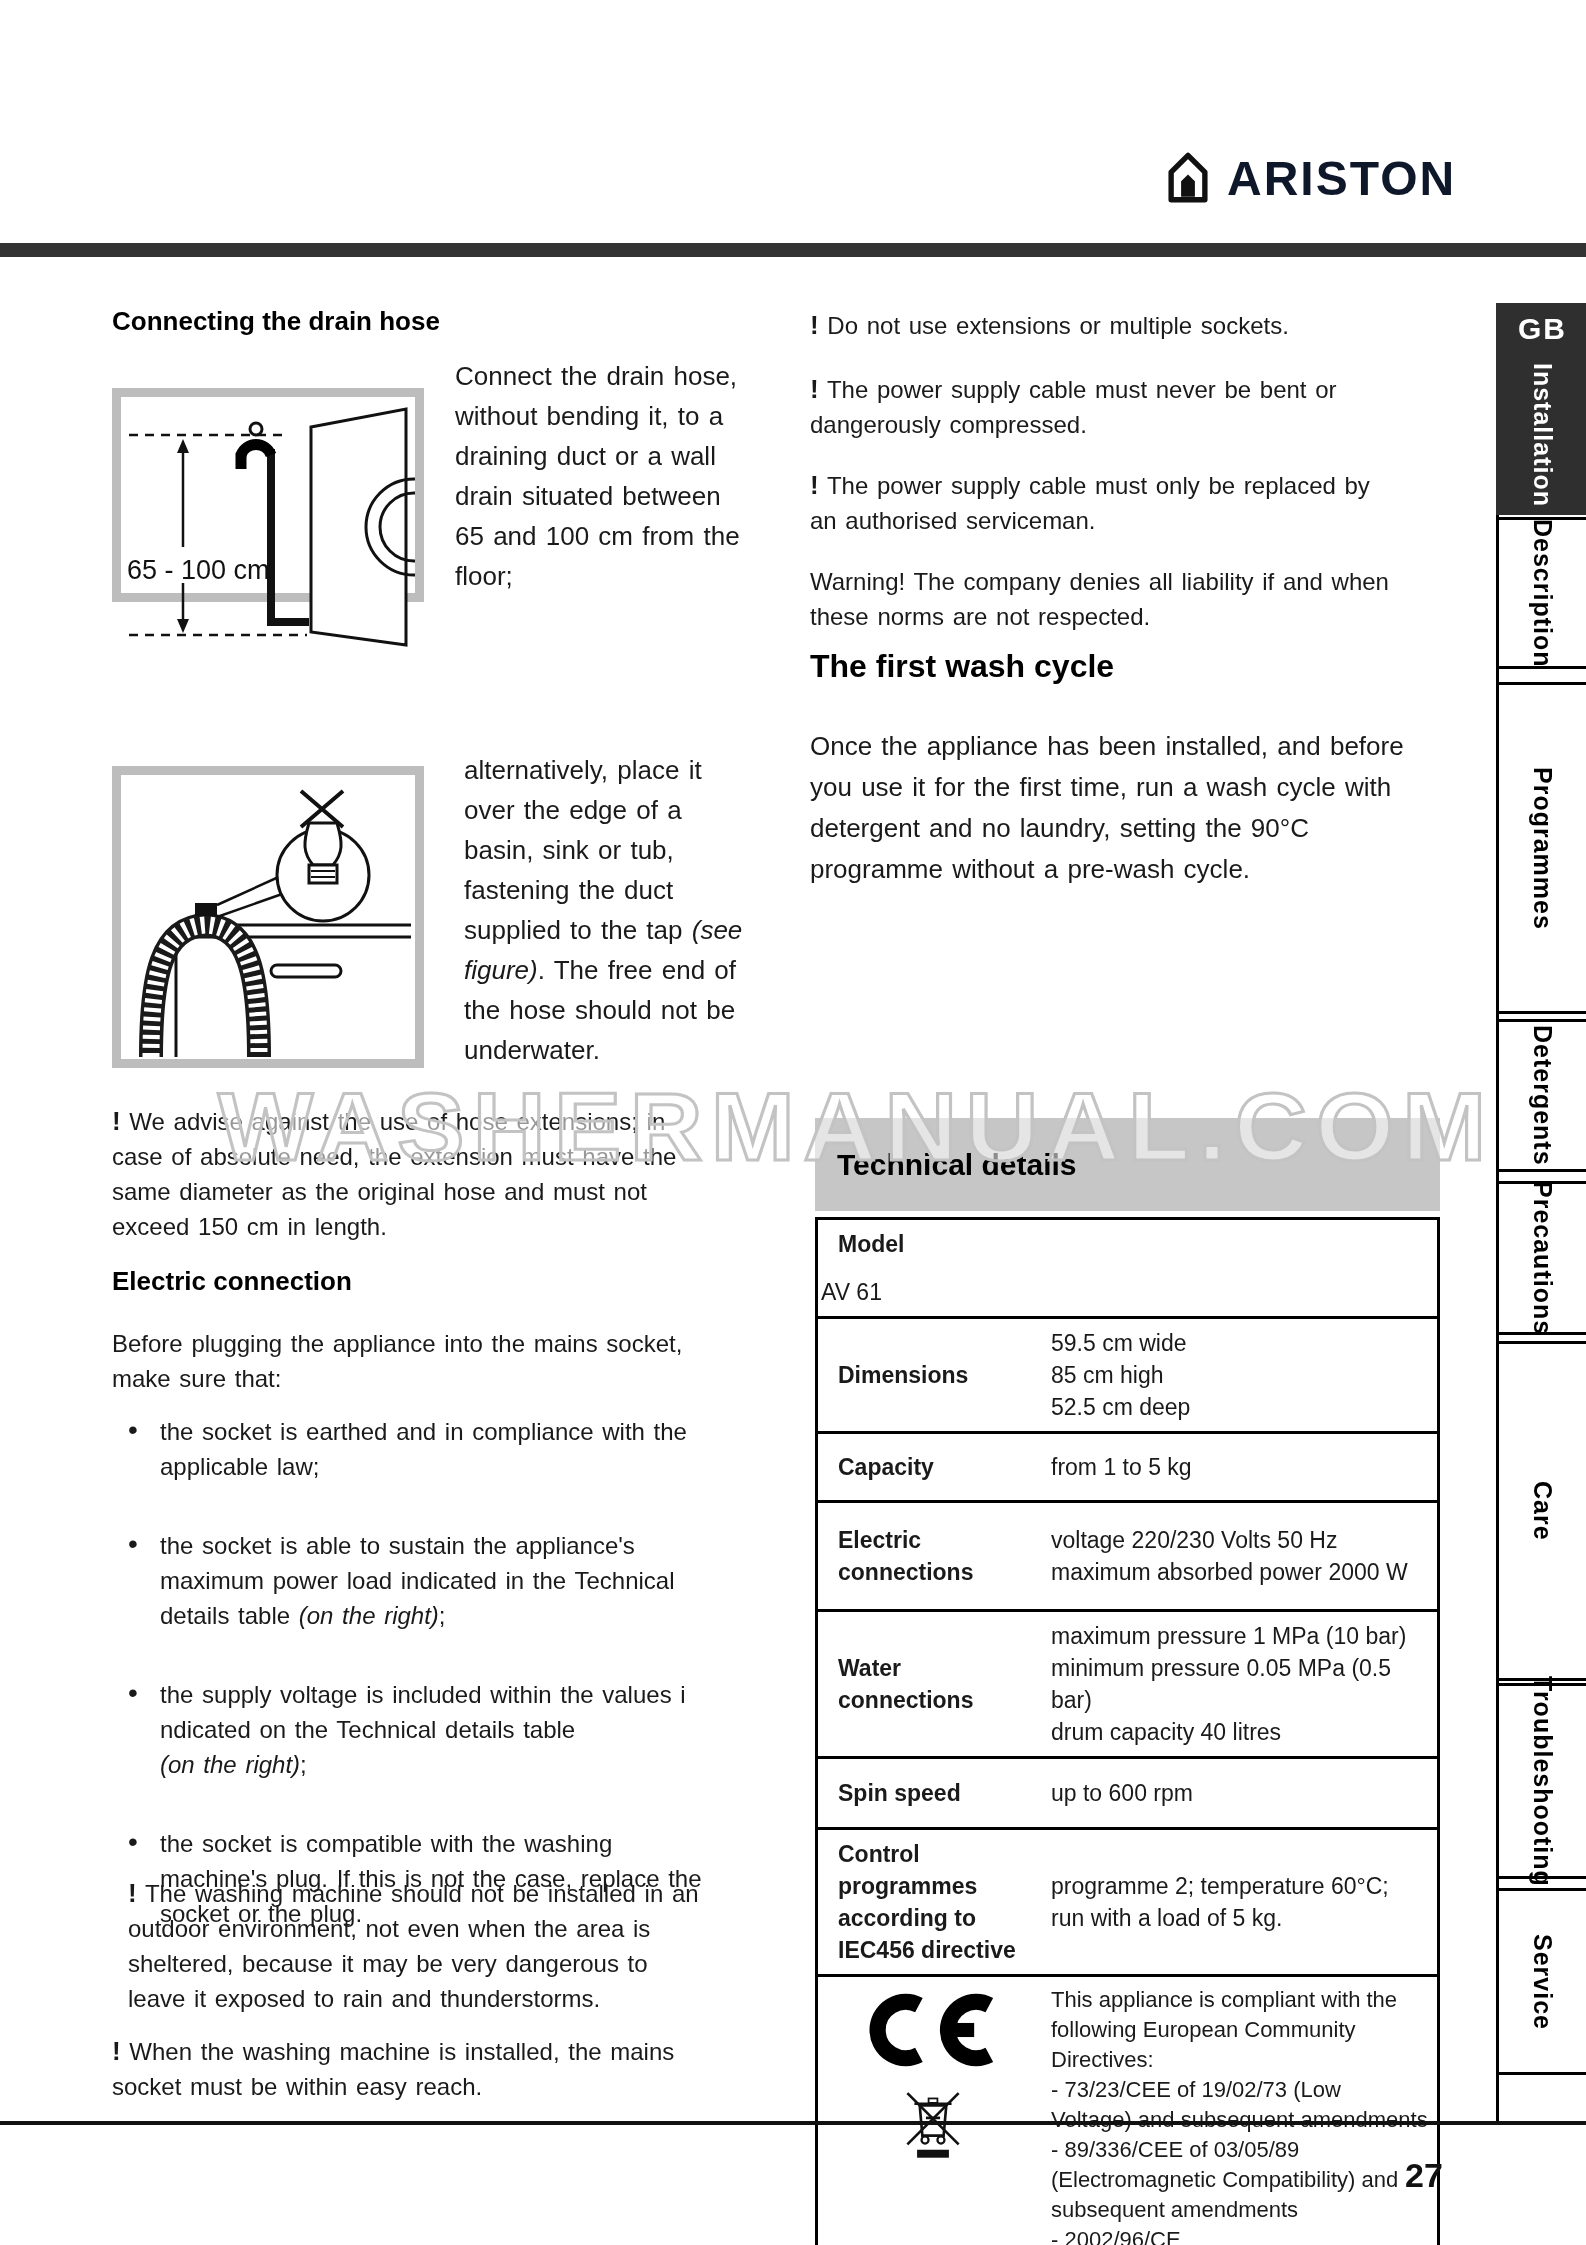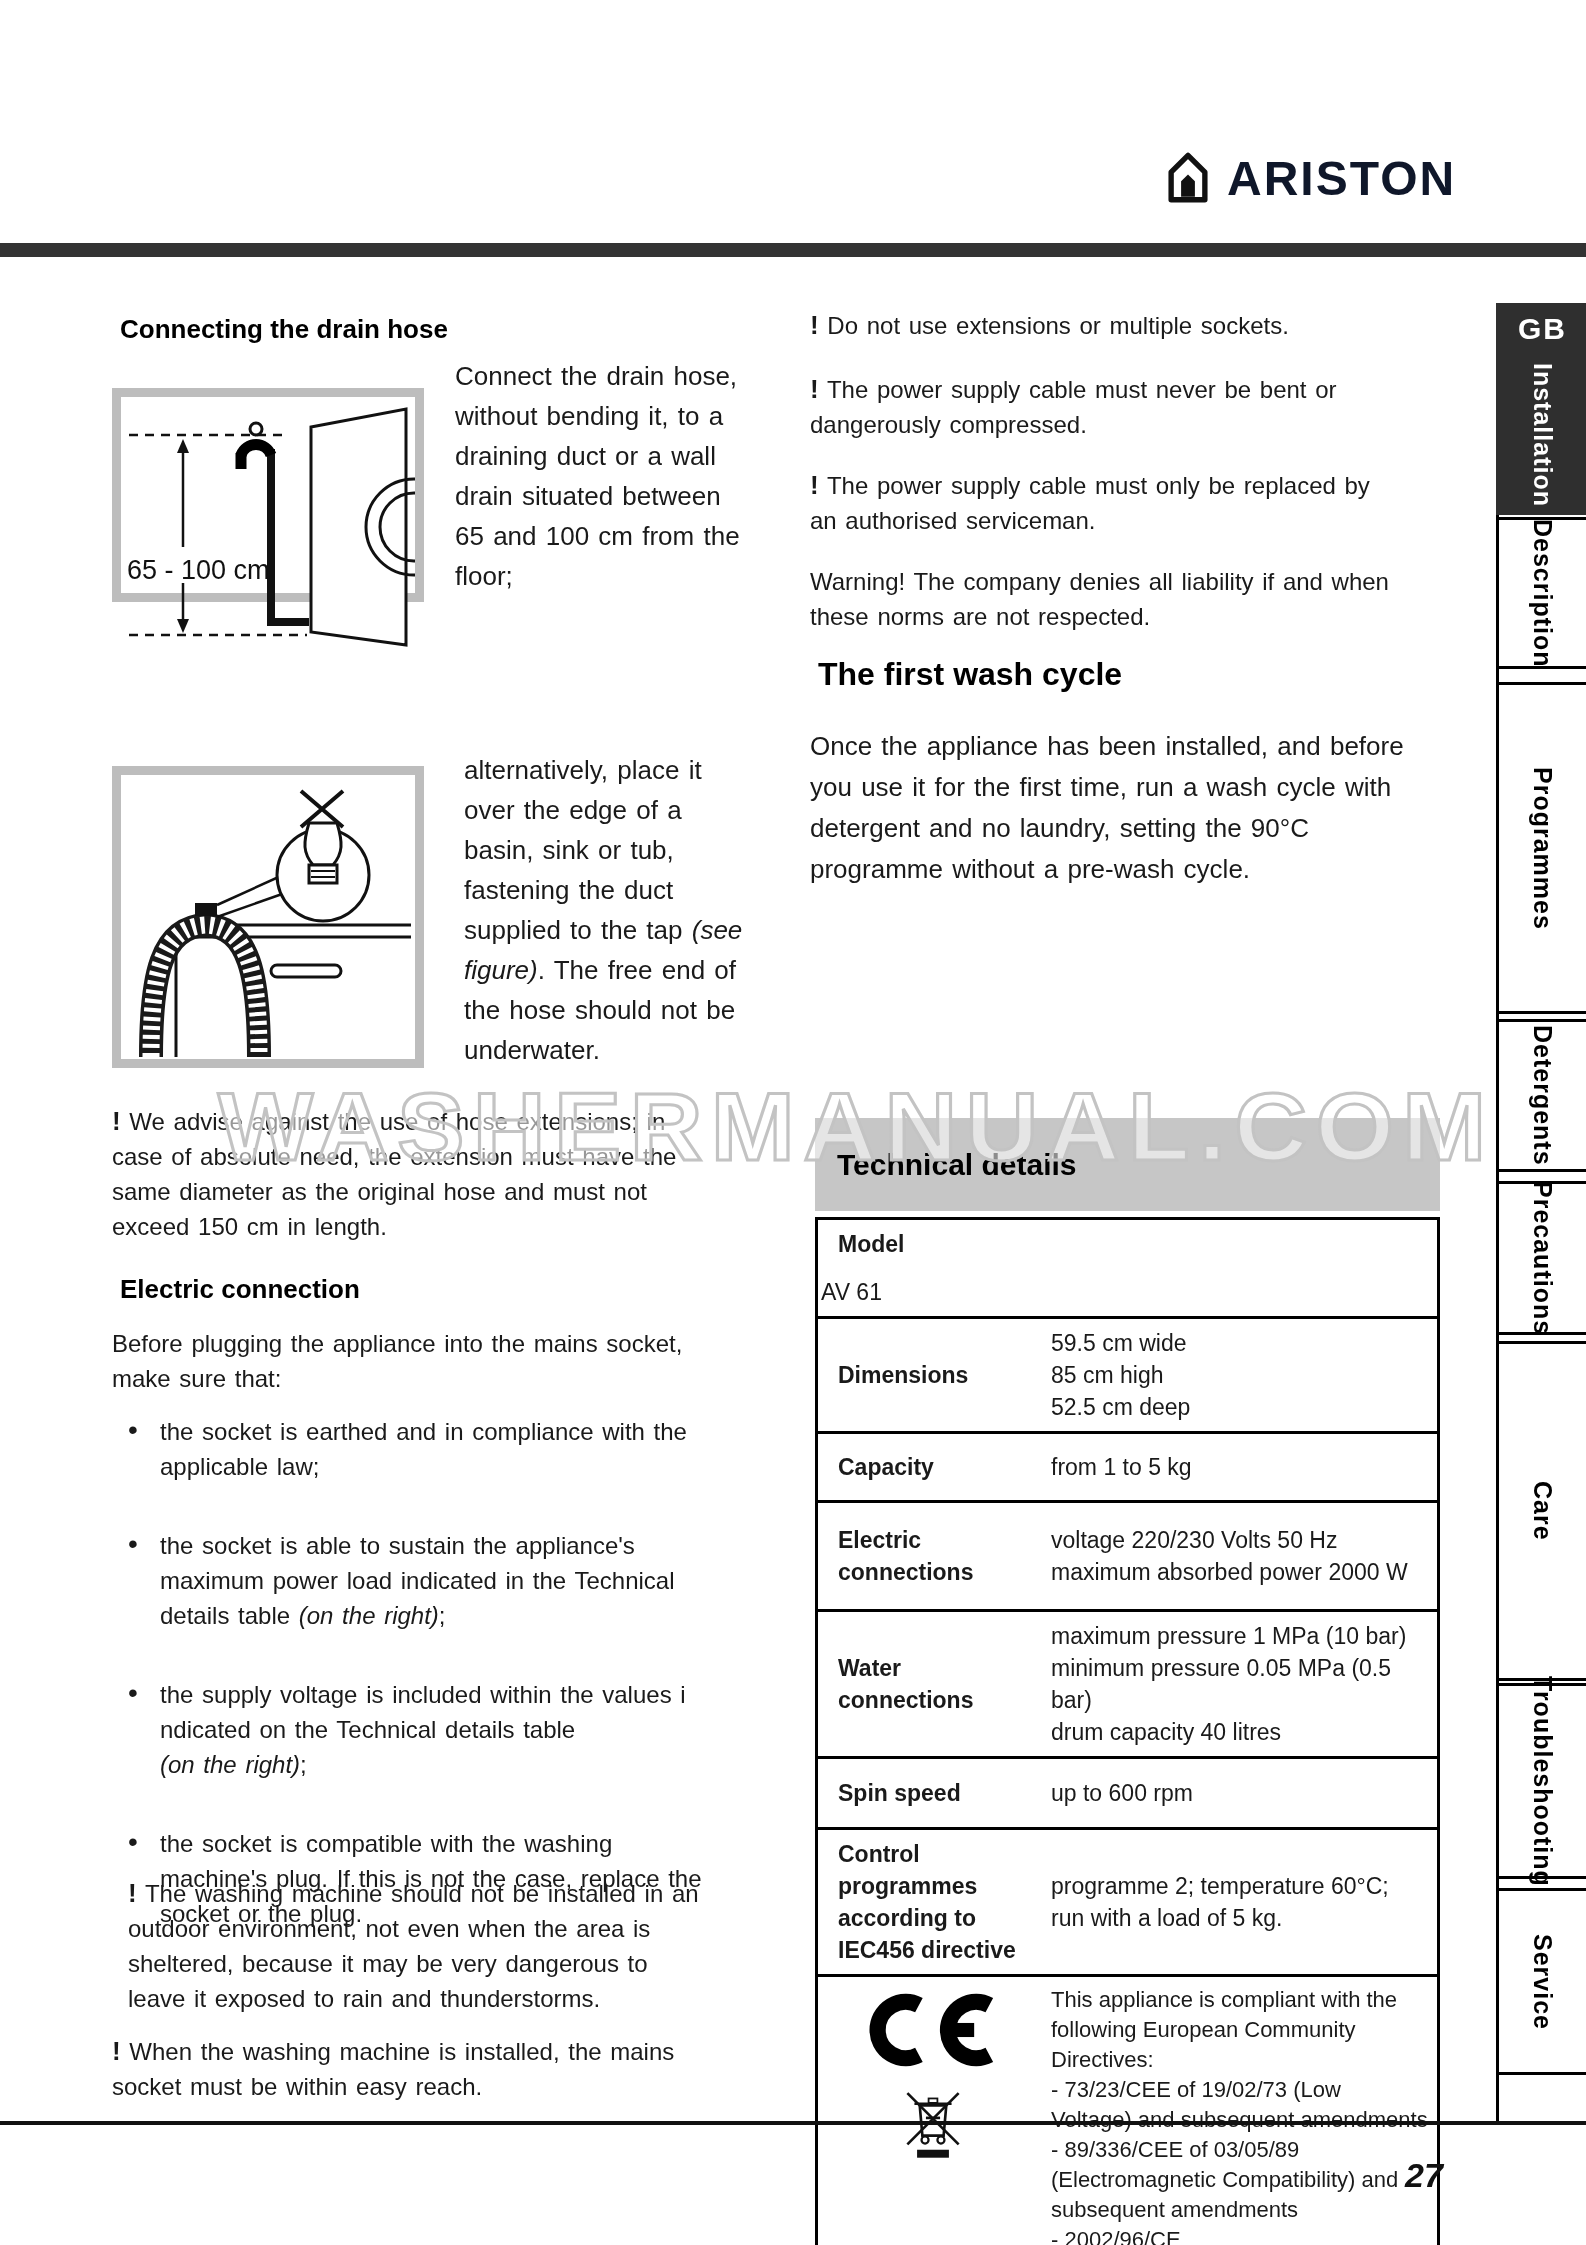--- a/index.html
+++ b/index.html
@@ -3,21 +3,21 @@
 <meta charset="utf-8">
 <style>
   html,body{margin:0;padding:0;background:#888;}
   .page{position:relative;width:1586px;height:2245px;background:#fff;overflow:hidden;
         font-family:"Liberation Sans",sans-serif;color:#1a1a1a;}
   .abs{position:absolute;}
   .preline{white-space:pre-line;}
   .body-txt{font-size:24px;line-height:35px;word-spacing:2px;}
   .mark{font-weight:bold;font-size:26px;}
   .it{font-style:italic;}
-  h1,h2,h3{margin:8px;font-weight:bold;color:#000;}
+  h1,h2,h3{margin:0;font-weight:bold;color:#000;}
   .sec-head{font-size:26px;}
   .big-head{font-size:32px;}
   
   .brand{display:flex;align-items:center;gap:16px;}
   .brand-name{font-size:48px;font-weight:bold;letter-spacing:2px;color:#0f172a;}
   .top-rule{background:#333333;}
   
   .figbox{border:9px solid #bdbdbd;background:#fff;box-sizing:border-box;}
   .figcap{font-size:26px;line-height:40px;word-spacing:2px;}
   
@@ -45,21 +45,21 @@
              letter-spacing:1px;color:#000;}
   .tab.dark{background:#2f2f2f;border-color:#2f2f2f;}
   .tab.dark .vtxt{color:#fff;}
   .tab.gb{font-weight:bold;font-size:30px;color:#fff;letter-spacing:2px;}
   .side-line{background:#000;}
   
   .wmark{font-size:96px;font-weight:bold;letter-spacing:8px;
          color:rgba(255,255,255,0.55);-webkit-text-stroke:3px #c3c3c3;
          transform:scaleX(1.05);transform-origin:left center;z-index:6;pointer-events:none;}
   .foot-rule{background:#111;}
-  .pageno{font-size:34px;font-weight:bold;color:#111;font-style:italic;}
+  .pageno{font-size:34px;font-weight:bold;color:#111;}
 </style>
 </head>
 <body>
 
 <div class="page">
 
   <div class="abs brand" style="left:1165px;top:148px;">
     <span>
       <svg width="46" height="56" viewBox="0 0 60 70">
         <path d="M8,66 V30 L30,8 L52,30 V66 Z" fill="none" stroke="#111" stroke-width="7" stroke-linejoin="round"></path>

